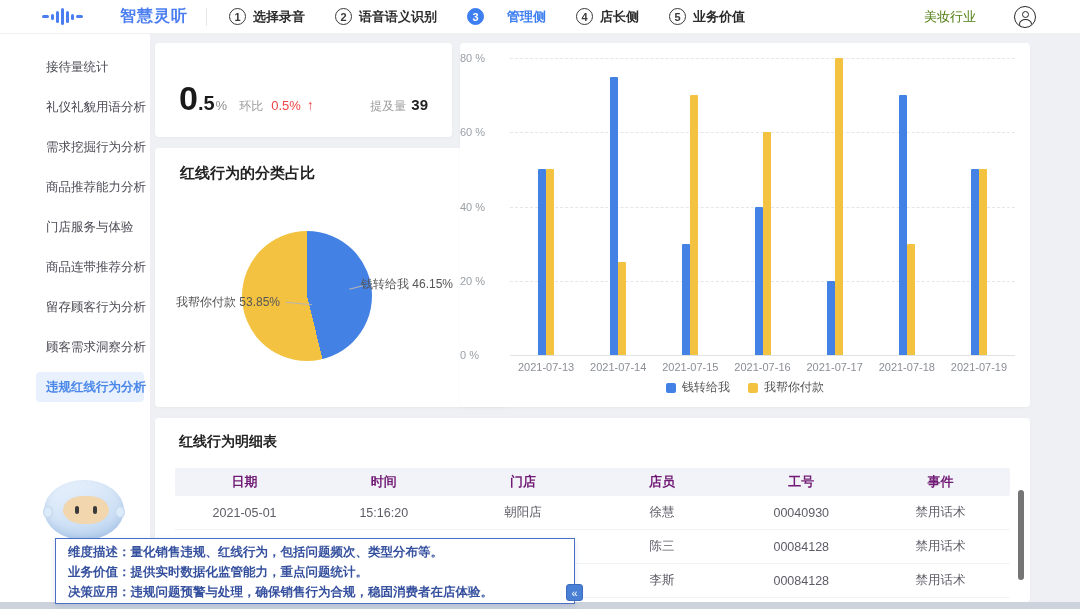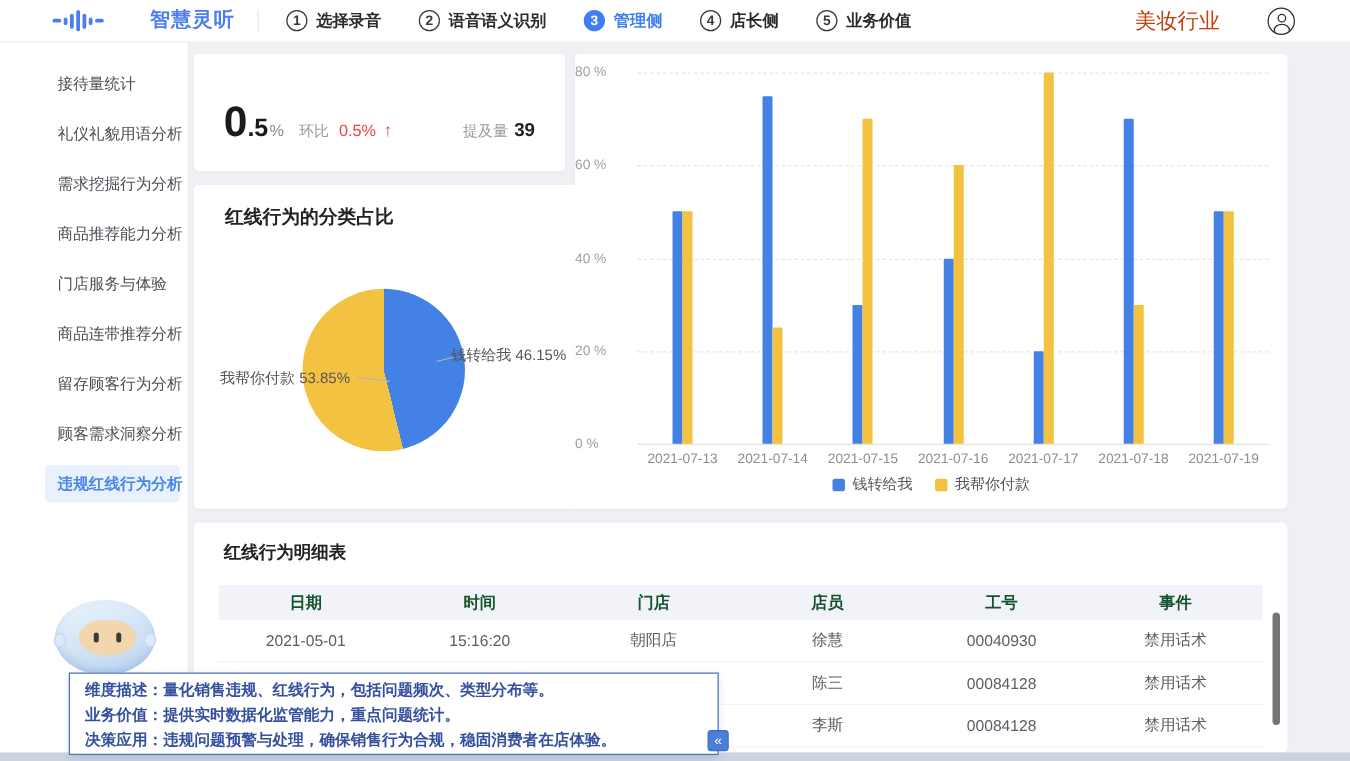--- a/index.html
+++ b/index.html
@@ -13,23 +13,23 @@
   .wave i { display:block; background:#4a7df0; border-radius:2px; }
   .wave .h { width:7px; height:3px; }
   .wave .v1 { width:3px; height:6px; } .wave .v2 { width:3px; height:12px; } .wave .v3 { width:3px; height:17px; }
   .logo-text { color:#4a7df0; font-size:16px; font-weight:bold; letter-spacing:1px;margin-left:29px; }
   .hdr-divider { width:1px; height:18px; background:#e8e8e8; margin:0 22px 0 18px; }
   .steps { display:flex; align-items:center; gap:30px; }
   .step { display:flex; align-items:center; gap:7px; cursor:pointer; }
   .step .num { width:17px; height:17px; border-radius:50%; border:1.5px solid #3a3a3a; color:#3a3a3a; font-size:11px; display:flex; align-items:center; justify-content:center; font-weight:bold; }
   .step .lbl { font-size:13px; font-weight:bold; color:#2b2b2b; }
   .step.active .num { background:#3d7ff0; border-color:#3d7ff0; color:#fff; }
-  .step.active .lbl { color:#3d7ff0; }
+  .step.active .lbl { color:#3d7ff0;margin-left:16px; }
   .hdr-right { margin-left:auto; display:flex; align-items:center; gap:38px; padding-right:44px; }
-  .industry { font-size:17px; color:#c2410c; }
+  .industry { font-size:13px; color:#4d7c0f; }
   .avatar { width:22px; height:22px; border-radius:50%; border:1.5px solid #2b2b2b; position:relative; overflow:hidden; cursor:pointer; }
   .avatar .head { position:absolute; left:50%; top:4px; width:7px; height:7px; margin-left:-3.5px; border-radius:50%; border:1.3px solid #2b2b2b; }
   .avatar .body { position:absolute; left:50%; top:12px; width:13px; height:10px; margin-left:-6.5px; border-radius:50%; border:1.3px solid #2b2b2b; }
 
   
   .sidebar { position:absolute; left:0; top:34px; width:150px; height:575px; background:#fff; padding-top:18px; }
   .side-item { margin:0 6px 0 36px; height:30px; margin-bottom:10px; display:flex; align-items:center; padding-left:10px; font-size:12.5px; color:#4c4c55; border-radius:4px; cursor:pointer; white-space:nowrap; }
   .side-item.active { background:#e8f1fd; color:#4a87e8; font-weight:bold; }
 
   
@@ -68,21 +68,21 @@
   .bar { position:absolute; width:8px; border-radius:1px 1px 0 0; }
   .xcat { position:absolute; top:318px; width:90px; margin-left:-45px; text-align:center; font-size:11px; color:#8a8f96; }
   .legend { position:absolute; left:0; top:336px; width:570px; display:flex; justify-content:center; gap:18px; }
   .legend-item { display:flex; align-items:center; gap:6px; font-size:12px; color:#555; cursor:pointer; }
   .legend-item i { width:10px; height:10px; border-radius:2px; display:block; }
 
   
   .tbl-title { position:absolute; left:24px; top:15px; font-size:14px; font-weight:bold; color:#222; }
   .tbl { position:absolute; left:20px; right:20px; top:50px; }
   .tbl-head { display:flex; background:#f2f3f8; height:28px; align-items:center; border-radius:2px; }
-  .tbl-head .cell { font-weight:bold; color:#14532d; font-size:13px; }
+  .tbl-head .cell { font-weight:bold; color:#701a75; font-size:13px; }
   .cell { flex:1; text-align:center; font-size:12.5px; color:#5c5c66; }
   .tbl-row { display:flex; height:34px; align-items:center; border-bottom:1px solid #f3f3f5; }
   .tbl-scroll { position:absolute; right:6px; top:72px; width:6px; height:90px; background:#757575; border-radius:3px; cursor:pointer; }
 
   
   .robot { position:absolute; left:42px; top:476px; width:86px; height:72px; z-index:8; cursor:pointer; }
   .robot .shell { position:absolute; left:2px; top:4px; width:80px; height:60px; border-radius:50%; background:linear-gradient(160deg,#e7f1fc 10%,#c3d9f2 85%); box-shadow:inset 0 -4px 8px rgba(120,160,210,.35); }
   .robot .ear { position:absolute; top:26px; width:10px; height:12px; border-radius:50%; background:#dcebfa; box-shadow:inset 0 0 2px rgba(100,140,190,.5); }
   .robot .ear.le { left:-1px; } .robot .ear.re { right:-1px; }
   .robot .face { position:absolute; left:19px; top:16px; width:46px; height:28px; border-radius:46%/52%; background:#f2d6ad; }

